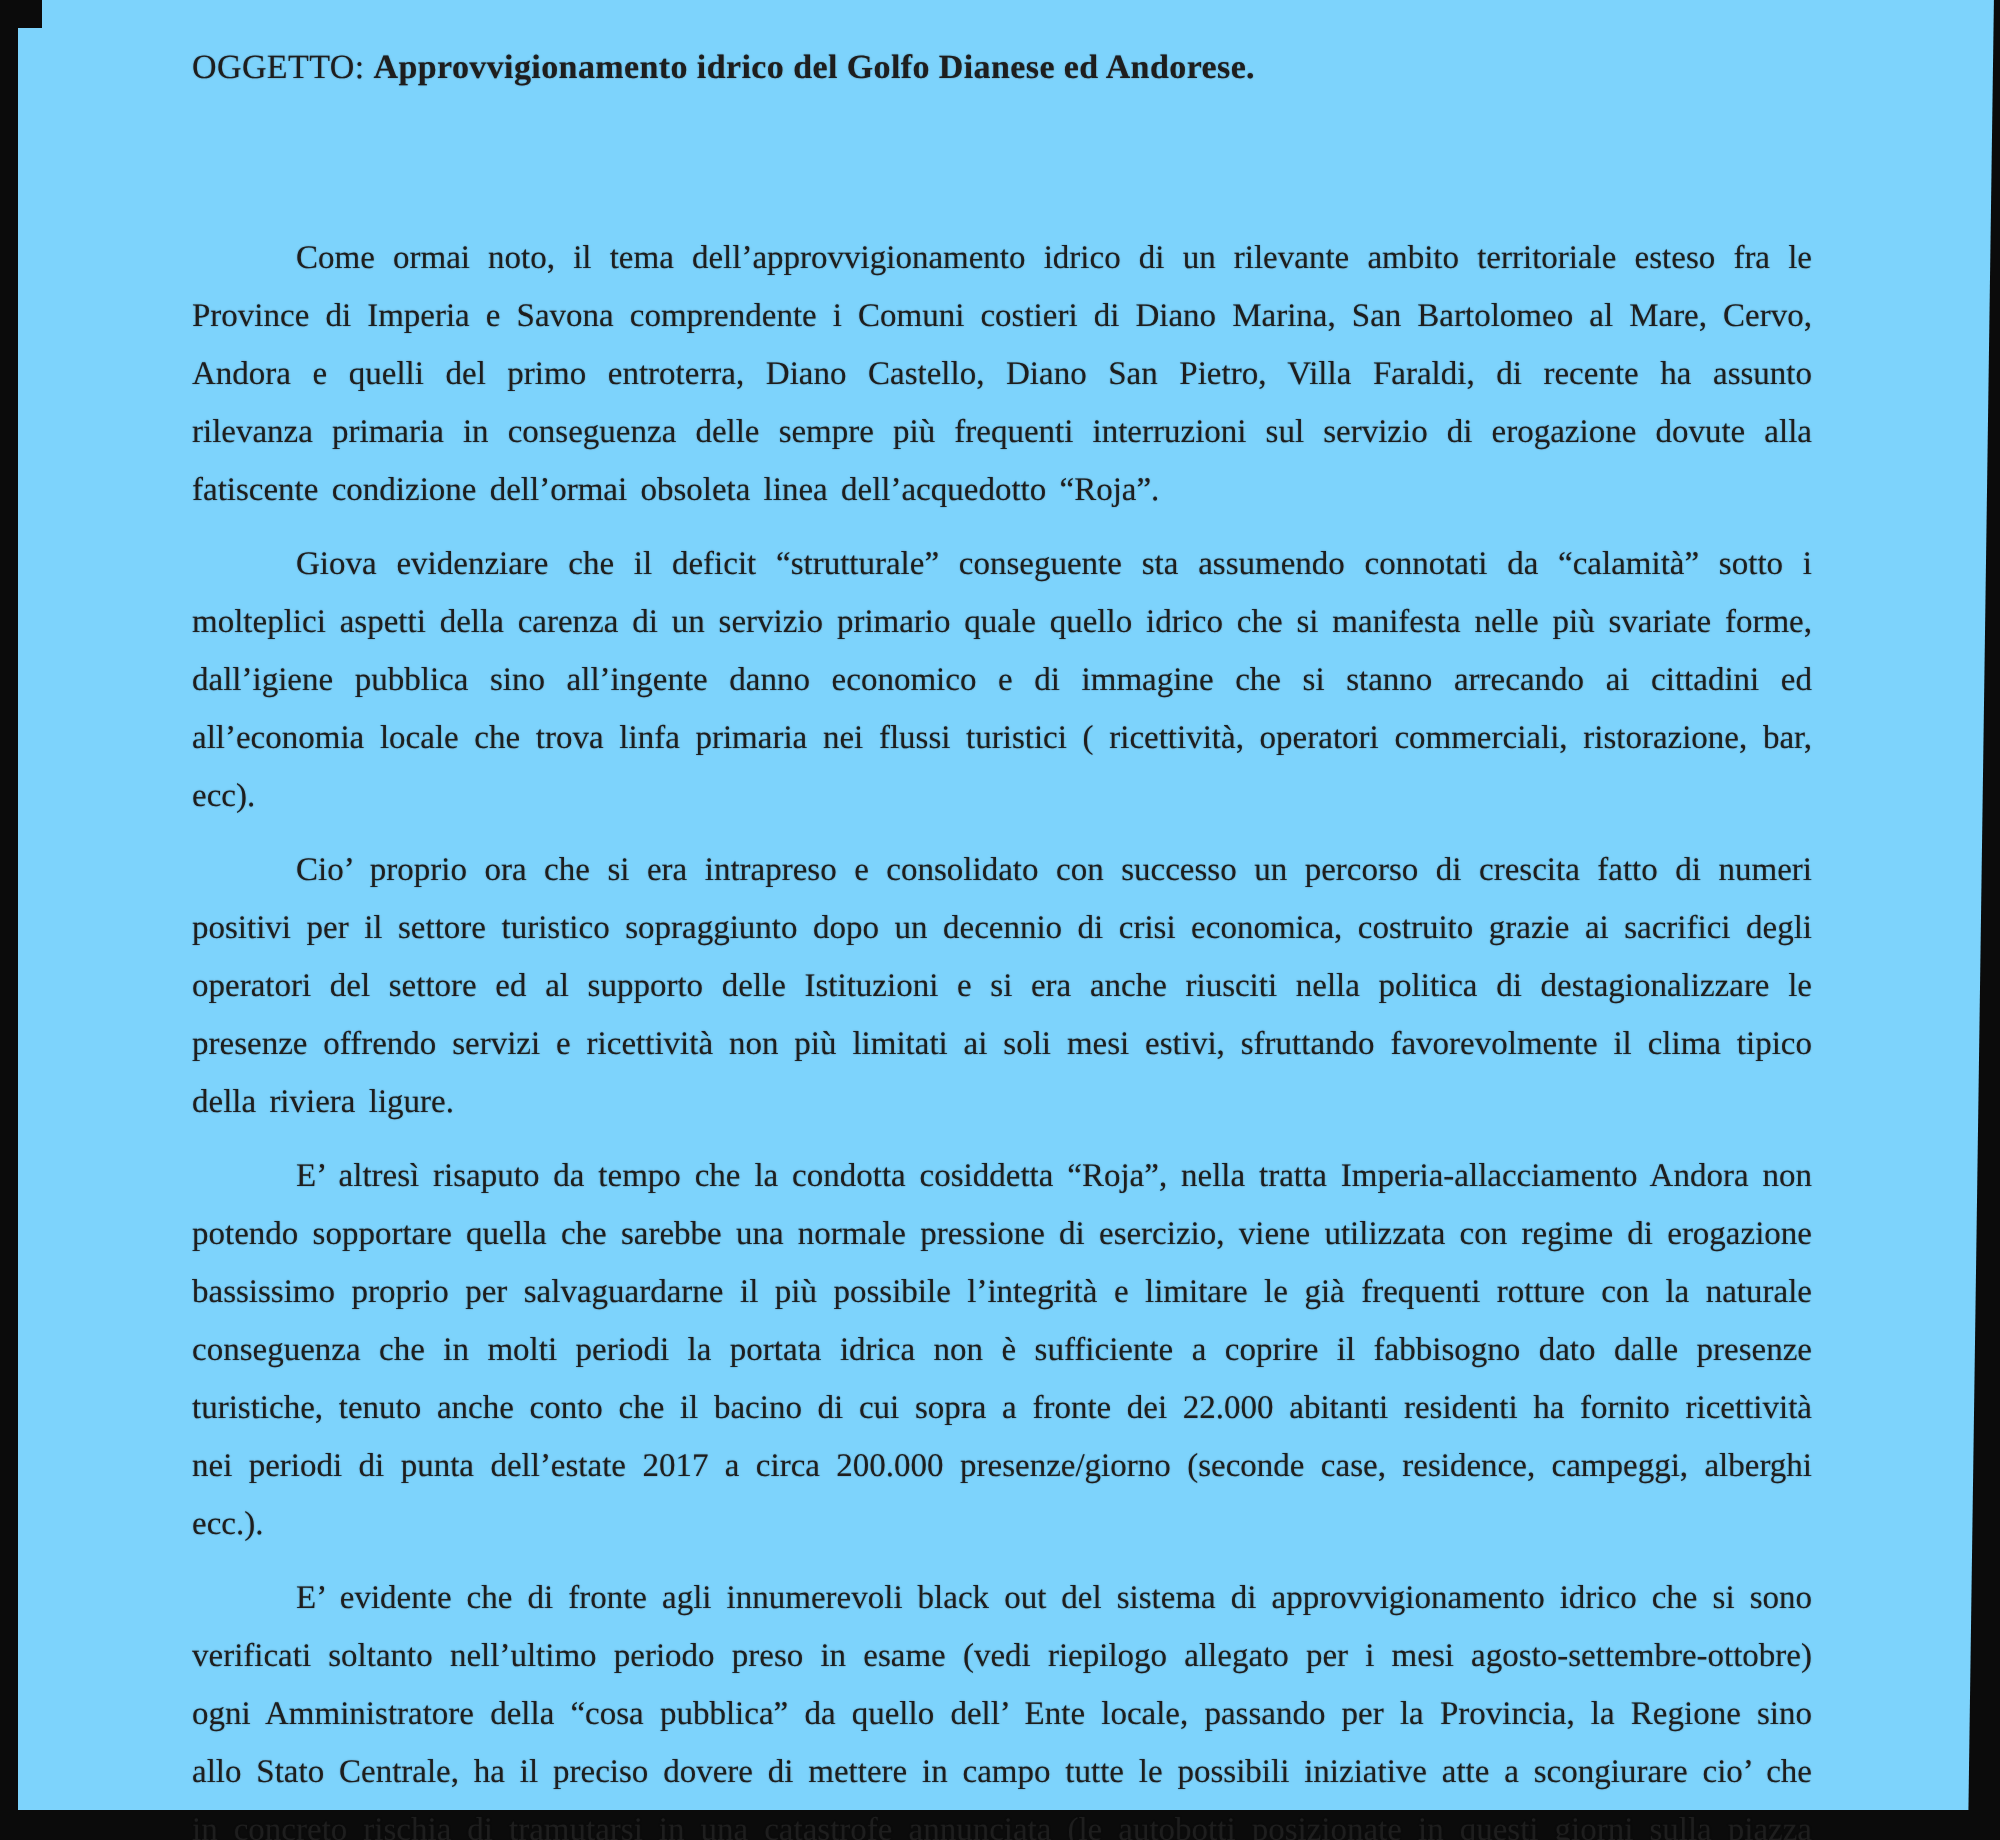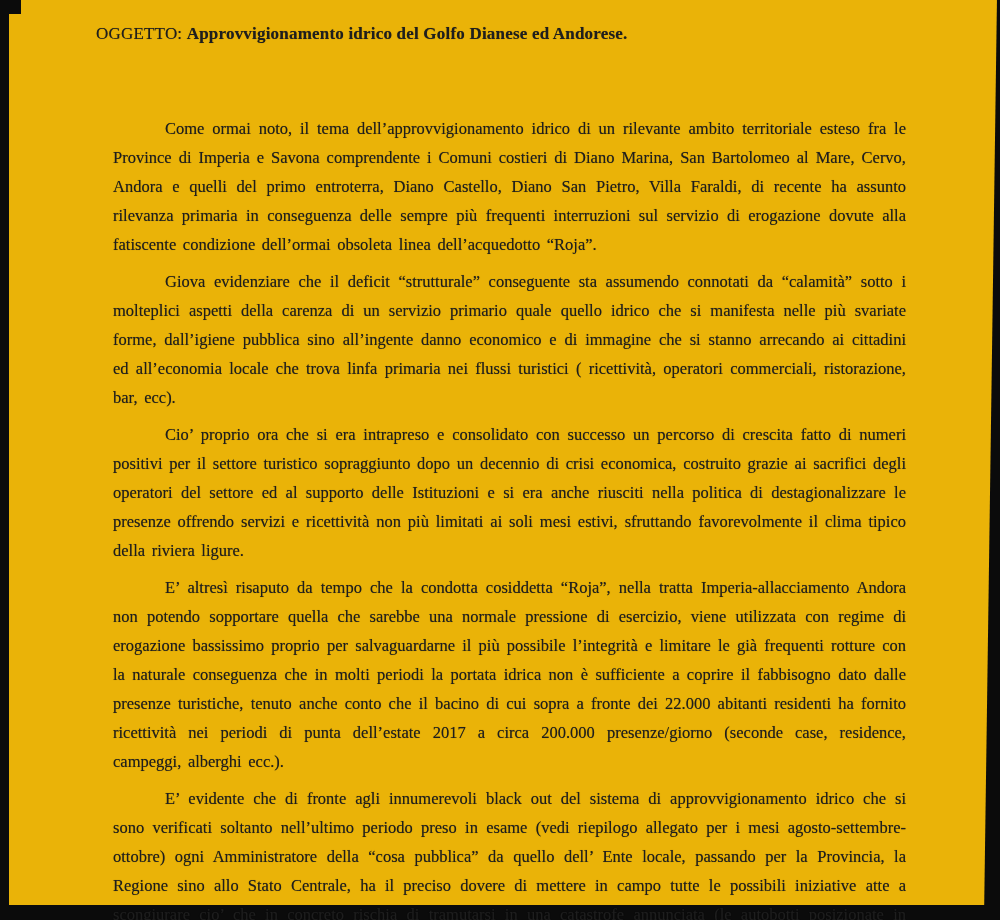--- a/index.html
+++ b/index.html
@@ -8,21 +8,21 @@
     width: 1000px;
     height: 920px;
     overflow: hidden;
     background: #fbfbfa;
     font-family: "Liberation Serif", serif;
   }
   .page {
     position: relative;
     width: 1000px;
     height: 920px;
-    background: #eab308;
+    background: #7dd3fc;
   }
   
   .edge-left {
     position: absolute;
     left: 0; top: 0; bottom: 0;
     width: 9px;
     background: #0b0b0b;
   }
   .edge-left-notch {
     position: absolute;
@@ -58,21 +58,21 @@
   }
   .subject-label { font-weight: normal; }
   .subject-title { font-weight: bold; }
   .body-text p {
     font-size: 16.5px;
     line-height: 29px;
     text-align: justify;
     text-align-last: left;
     text-indent: 52px;
     word-spacing: 2.5px;
-    margin: 0 0 8px 17px;
+    margin: 0 0 8px 0;
   }
 </style>
 </head>
 <body>
 
 <div class="page">
 
   <div class="edge-left"></div>
   <div class="edge-left-notch"></div>
   <div class="edge-right"></div>

